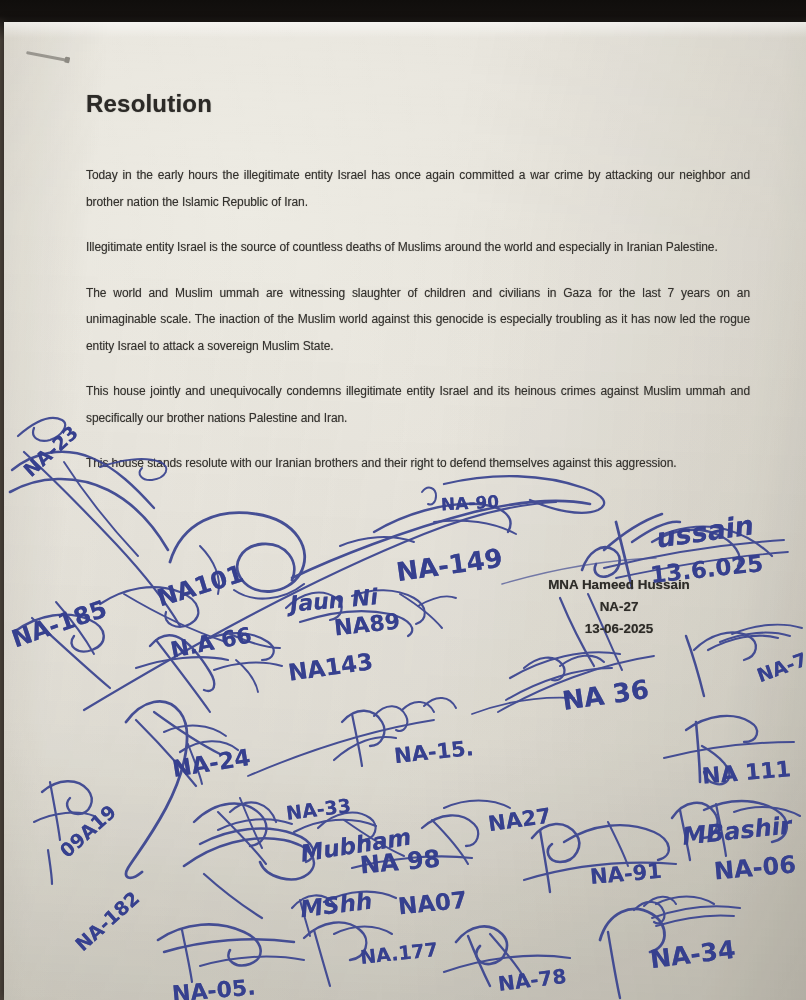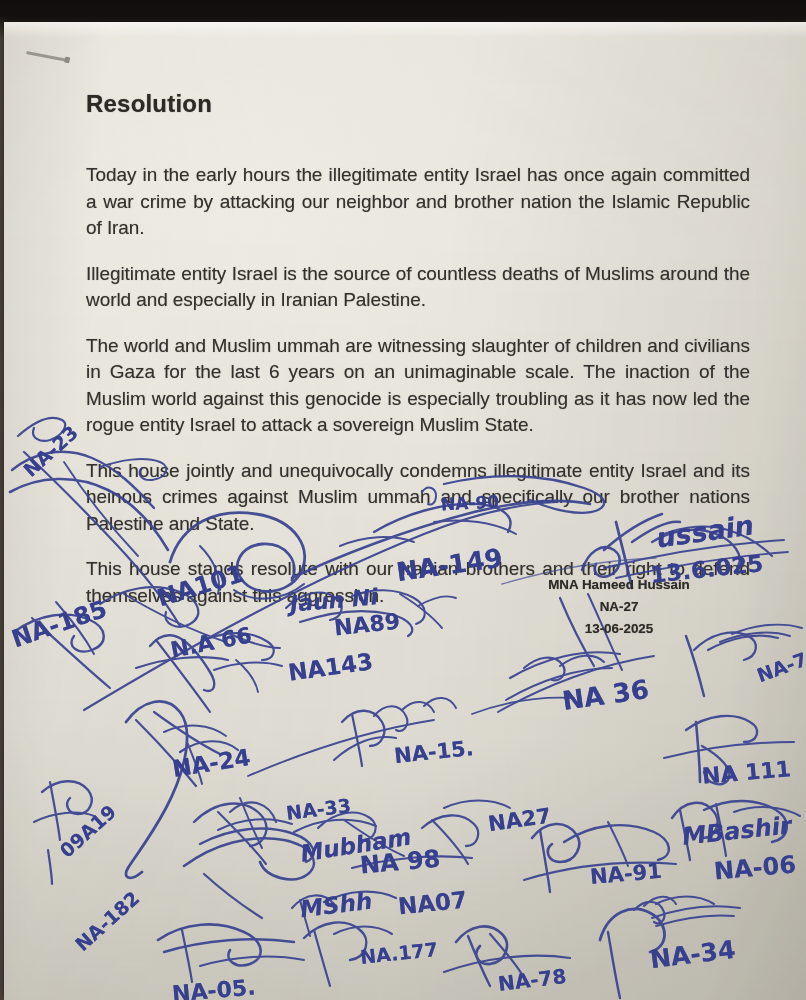--- a/index.html
+++ b/index.html
@@ -96,21 +96,21 @@
     text-align: left;
     font-size: 24px;
     font-weight: bold;
     color: #2c2a27;
     letter-spacing: 0.2px;
     margin-bottom: 44px;
     text-shadow: 0 0 1.1px rgba(60,58,54,0.65);
   }
 
   .para {
-    font-size: 19px;
+    font-size: 12px;
     line-height: 26.5px;
     color: #34322e;
     text-align: justify;
     margin-bottom: 19px;
     letter-spacing: -0.08px;
     text-shadow: 0 0 0.9px rgba(70,68,62,0.5);
   }
   .para:last-child { margin-bottom: 0; }
 
   
@@ -155,22 +155,22 @@
   <div class="backdrop"></div>
 
   <div class="sheet">
     <div class="sheet-top-curl"></div>
     <div class="staple"></div>
 
     <div class="doc">
       <div class="doc-title">Resolution</div>
       <p class="para">Today in the early hours the illegitimate entity Israel has once again committed a war crime by attacking our neighbor and brother nation the Islamic Republic of Iran.</p>
       <p class="para">Illegitimate entity Israel is the source of countless deaths of Muslims around the world and especially in Iranian Palestine.</p>
-      <p class="para">The world and Muslim ummah are witnessing slaughter of children and civilians in Gaza for the last 6 years on an unimaginable scale. The inaction of the Muslim world against this genocide is especially troubling as it has now led the rogue entity Israel to attack a sovereign Muslim State.</p>
-      <p class="para">This house jointly and unequivocally condemns illegitimate entity Israel and its heinous crimes against Muslim ummah and specifically our brother nations Palestine and State.</p>
+      <p class="para">The world and Muslim ummah are witnessing slaughter of children and civilians in Gaza for the last 7 years on an unimaginable scale. The inaction of the Muslim world against this genocide is especially troubling as it has now led the rogue entity Israel to attack a sovereign Muslim State.</p>
+      <p class="para">This house jointly and unequivocally condemns illegitimate entity Israel and its heinous crimes against Muslim ummah and specifically our brother nations Palestine and Iran.</p>
       <p class="para">This house stands resolute with our Iranian brothers and their right to defend themselves against this aggression.</p>
     </div>
 
     <div class="ink">
       <svg viewBox="0 0 802 978" preserveAspectRatio="none">
         <g fill="none" stroke="#3a4490" stroke-linecap="round" stroke-linejoin="round" opacity="0.93">
 
           <path d="M14 414 C30 400 46 392 58 398 C66 402 58 414 46 418 C36 421 26 416 30 406" stroke-width="2.2"></path>
           <path d="M8 448 C30 430 60 424 88 436 C112 446 132 466 150 486" stroke-width="2.4"></path>
           <path d="M6 470 C34 454 72 452 104 468 C132 482 150 504 164 528" stroke-width="2.6"></path>

